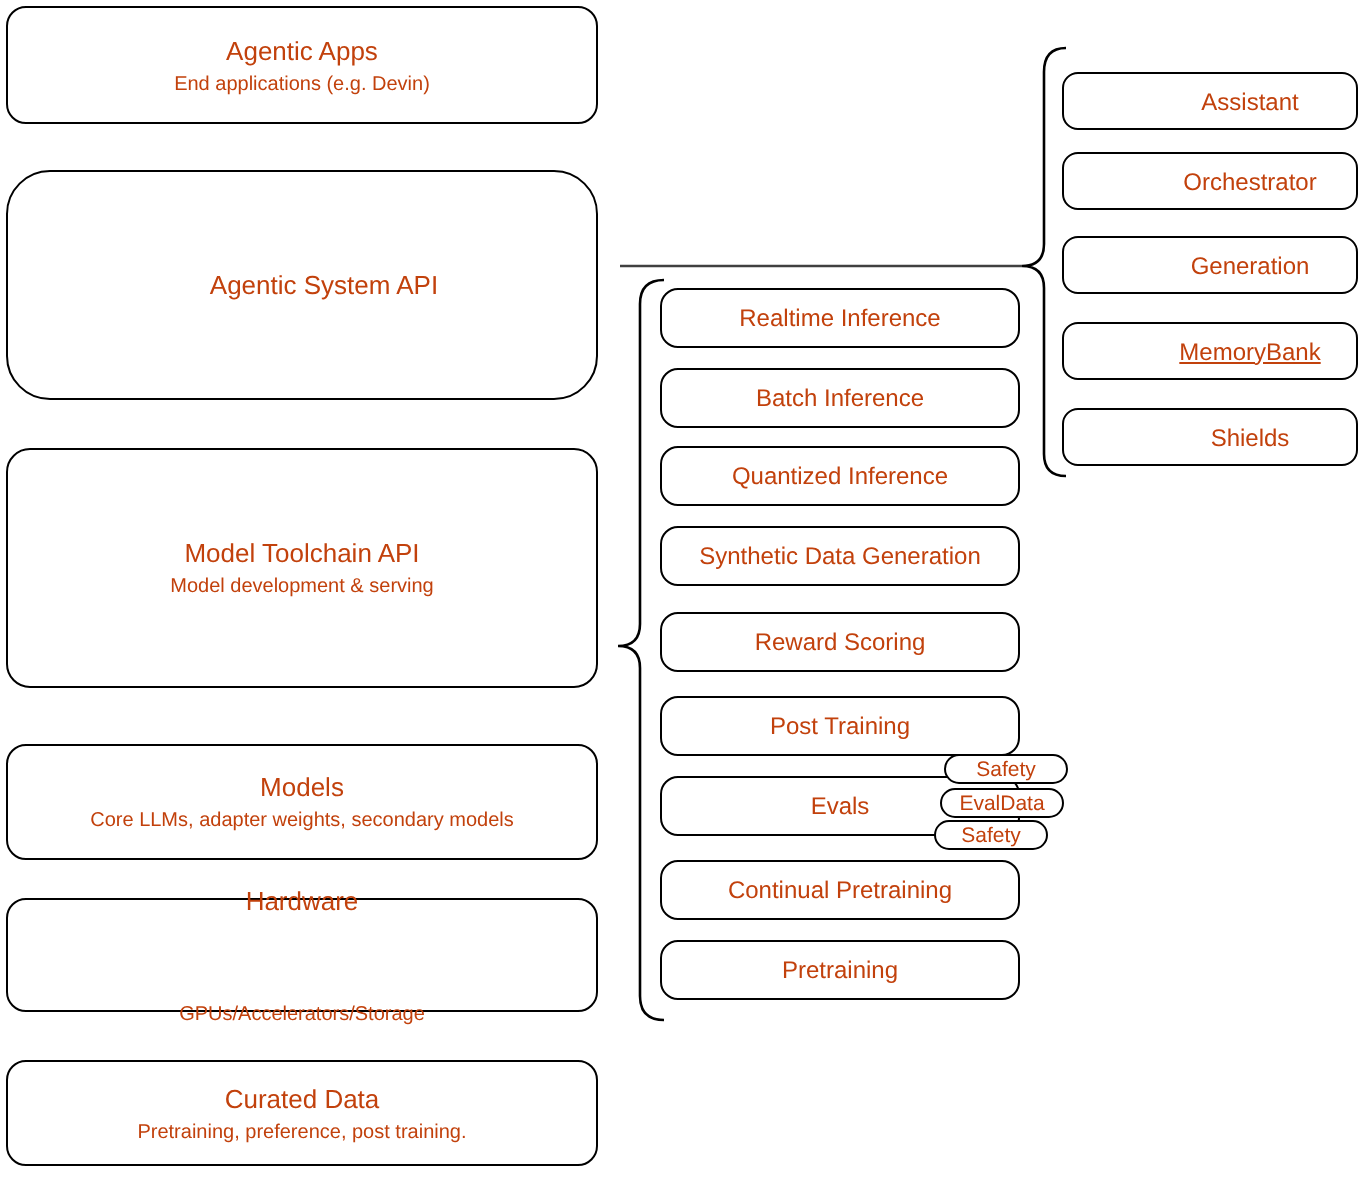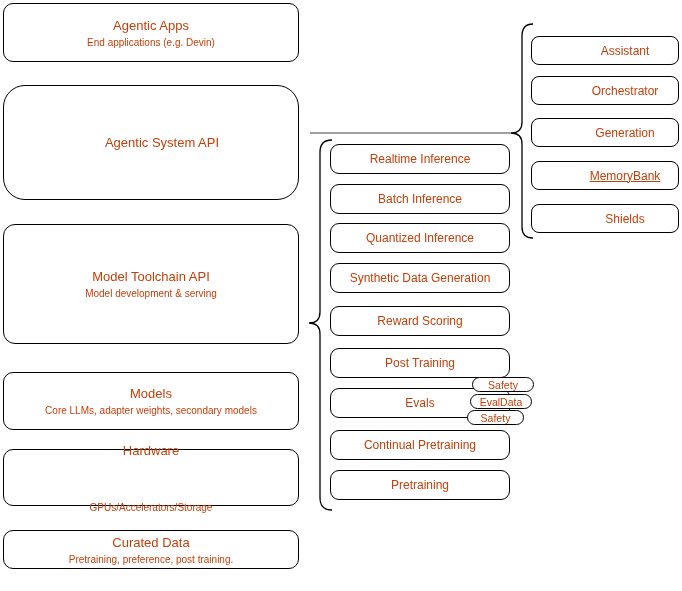--- a/index.html
+++ b/index.html
@@ -56,21 +56,21 @@
     <div class="subtitle">Model development &amp; serving</div>
   </div>
   <div class="bigbox" style="top:372px; height:58px; border-radius:10px;">
     <div class="title">Models</div>
     <div class="subtitle">Core LLMs, adapter weights, secondary models</div>
   </div>
   <div class="bigbox" style="top:449px; height:57px; border-radius:10px;gap:40px;">
     <div class="title">Hardware</div>
     <div class="subtitle">GPUs/Accelerators/Storage</div>
   </div>
-  <div class="bigbox" style="top:530px; height:39px; border-radius:10px;">
+  <div class="bigbox" style="top:530px; height:53px; border-radius:10px;">
     <div class="title">Curated Data</div>
     <div class="subtitle">Pretraining, preference, post training.</div>
   </div>
 
   <div class="midbox" style="top:144px;">
     <span>Realtime Inference</span>
   </div>
   <div class="midbox" style="top:184px;">
     <span>Batch Inference</span>
   </div>

